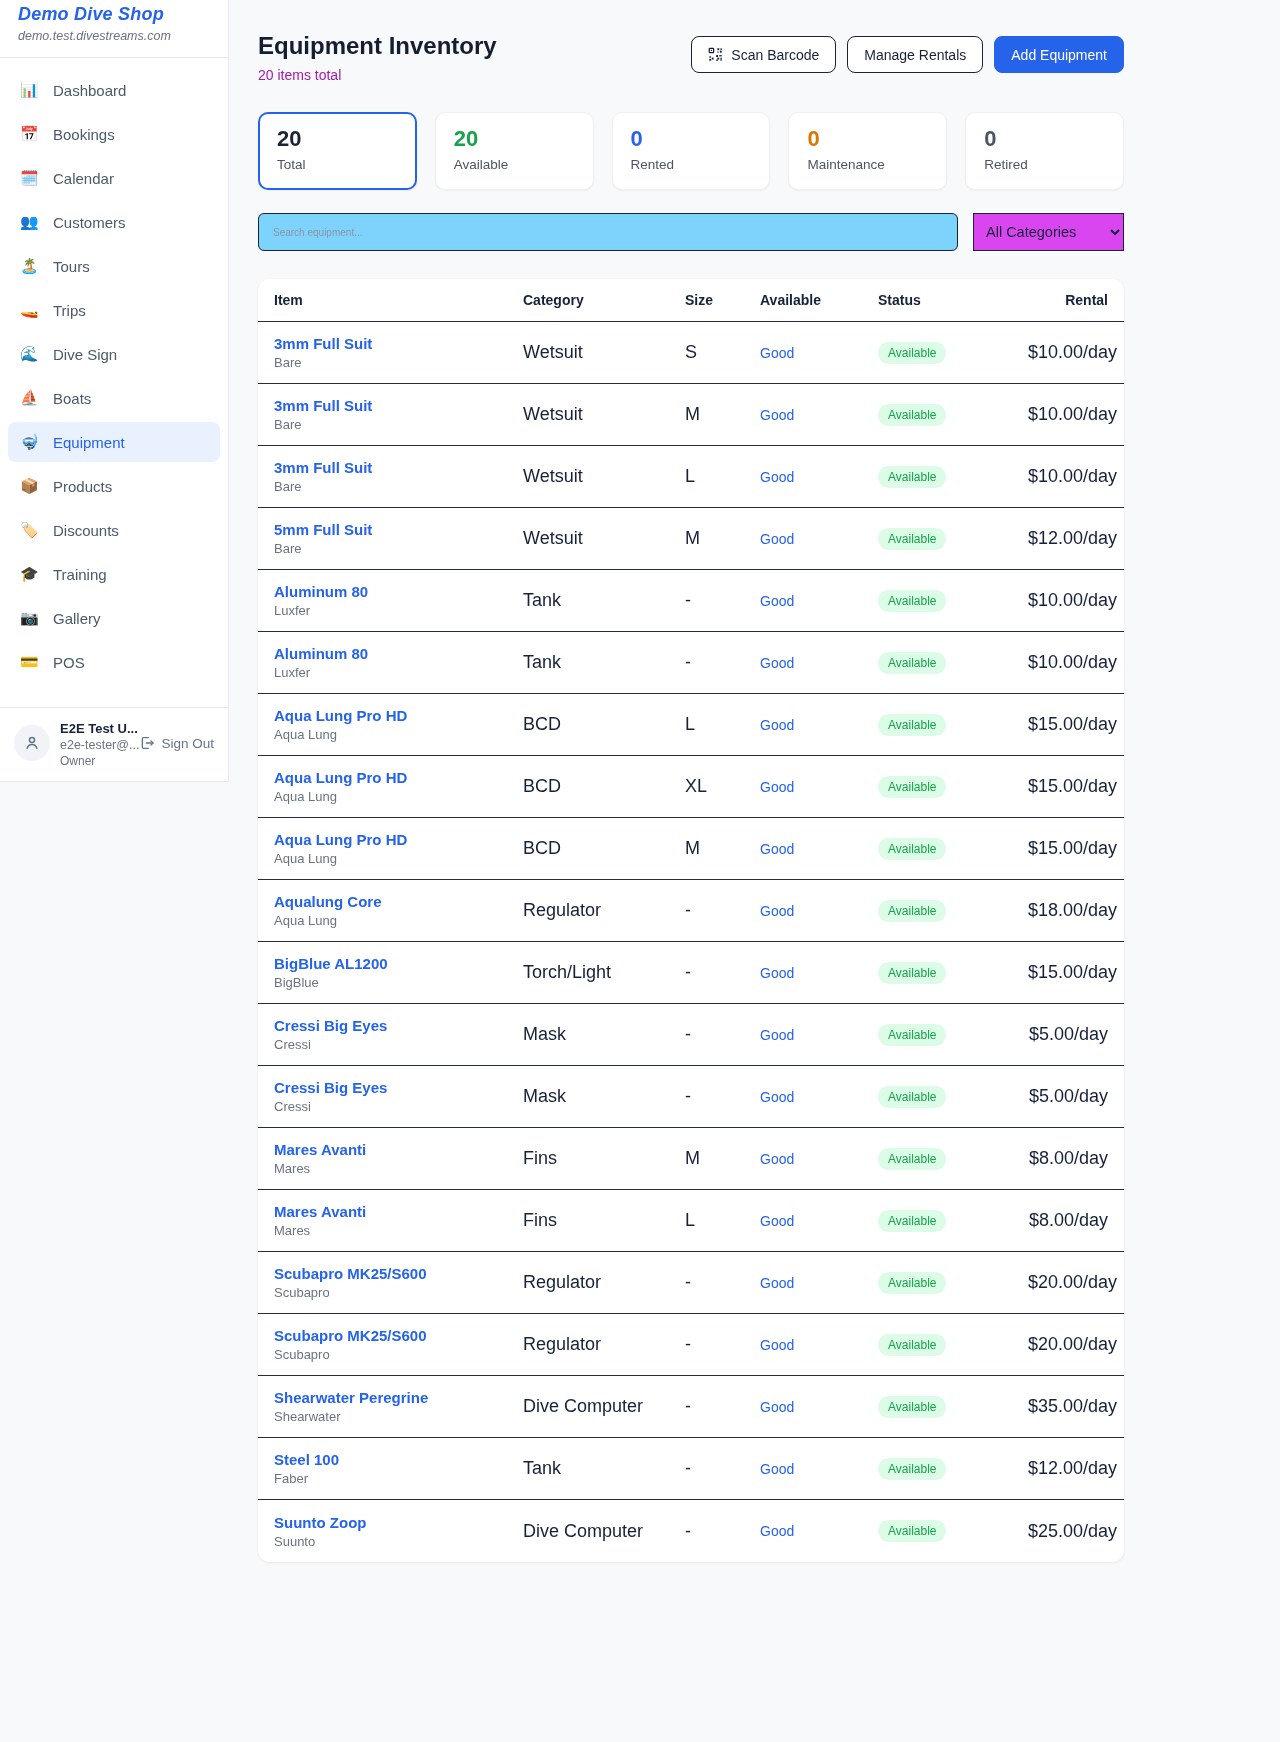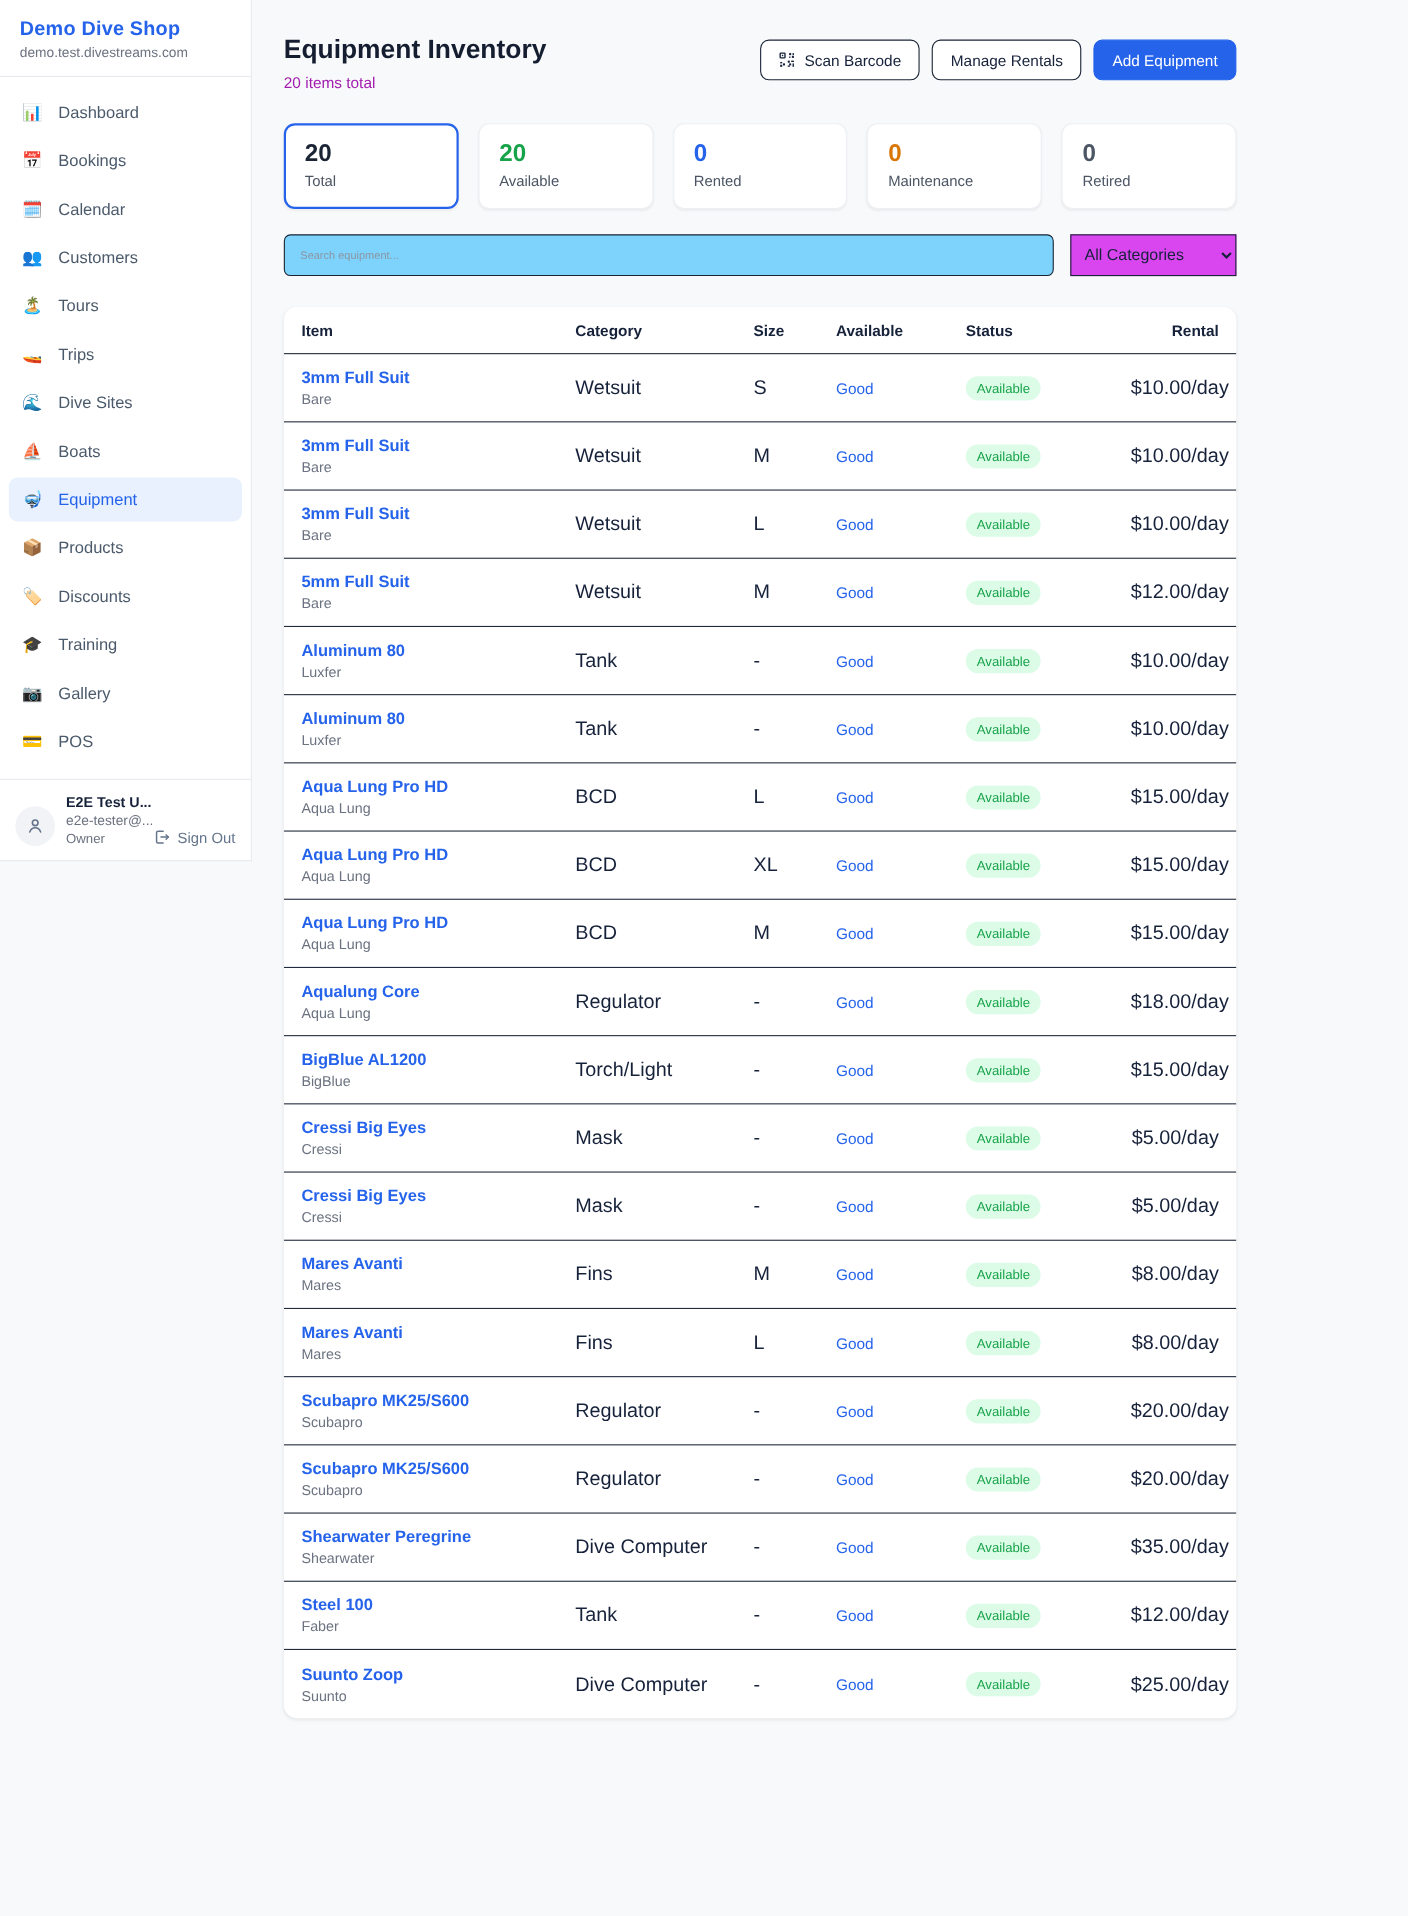--- a/index.html
+++ b/index.html
@@ -9,32 +9,32 @@
     background:#f8f9fa;
     color:#16213a;
     position:relative;
   }
   
   .sidebar {
     position:absolute; left:0; top:0; width:229px; min-height:782px;
     background:#ffffff; border-right:1px solid #e7e9ee; border-bottom:1px solid #e7e9ee;
     display:flex; flex-direction:column;
   }
-  .brand { padding:16px 18px 14px 18px; border-bottom:1px solid #e7e9ee; }
+  .brand { padding:4px 18px 14px 18px; border-bottom:1px solid #e7e9ee;font-style:italic; }
   .brand-name { font-size:18px; font-weight:bold; color:#2563eb; letter-spacing:.2px; }
   .brand-domain { font-size:12.5px; color:#6b7280; margin-top:4px; }
   .nav { padding:12px 8px 10px 8px; flex:1 0 auto; }
   .nav-item {
     display:flex; align-items:center; gap:13px; height:40px; margin-bottom:4px;
     padding:0 12px; border-radius:8px; cursor:pointer; color:#4b5a6b; font-size:15px;
   }
   .nav-item .nav-icon { width:20px; text-align:center; font-size:15px; flex:none; }
   .nav-item.active { background:#e8f1fd; color:#2563eb; font-weight:500; }
   .user-box {
-    border-top:1px solid #e7e9ee; padding:13px 14px; display:flex; align-items:flex-end; gap:10px;
+    border-top:1px solid #e7e9ee; padding:13px 14px; display:flex; align-items:flex-start; gap:10px;
   }
   .avatar {
     width:36px; height:36px; border-radius:50%; background:#f1f3f7; flex:none;
     display:flex; align-items:center; justify-content:center; margin-top:4px;
   }
   .user-meta { min-width:0; }
   .user-name { font-size:13px; font-weight:bold; color:#16213a; white-space:nowrap; }
   .user-email { font-size:12.5px; color:#6b7280; margin-top:2px; white-space:nowrap; }
   .user-role { font-size:12px; color:#6b7280; margin-top:2px; }
   .signout { margin-left:auto; display:flex; align-items:center; gap:6px; color:#64748b;
@@ -125,21 +125,21 @@
       <div class="nav-item">
     <span class="nav-icon">🏝️</span>
     <span>Tours</span>
   </div>
       <div class="nav-item">
     <span class="nav-icon">🚤</span>
     <span>Trips</span>
   </div>
       <div class="nav-item">
     <span class="nav-icon">🌊</span>
-    <span>Dive Sites</span>
+    <span>Dive Sign</span>
   </div>
       <div class="nav-item">
     <span class="nav-icon">⛵</span>
     <span>Boats</span>
   </div>
       <div class="nav-item active">
     <span class="nav-icon">🤿</span>
     <span>Equipment</span>
   </div>
       <div class="nav-item">

